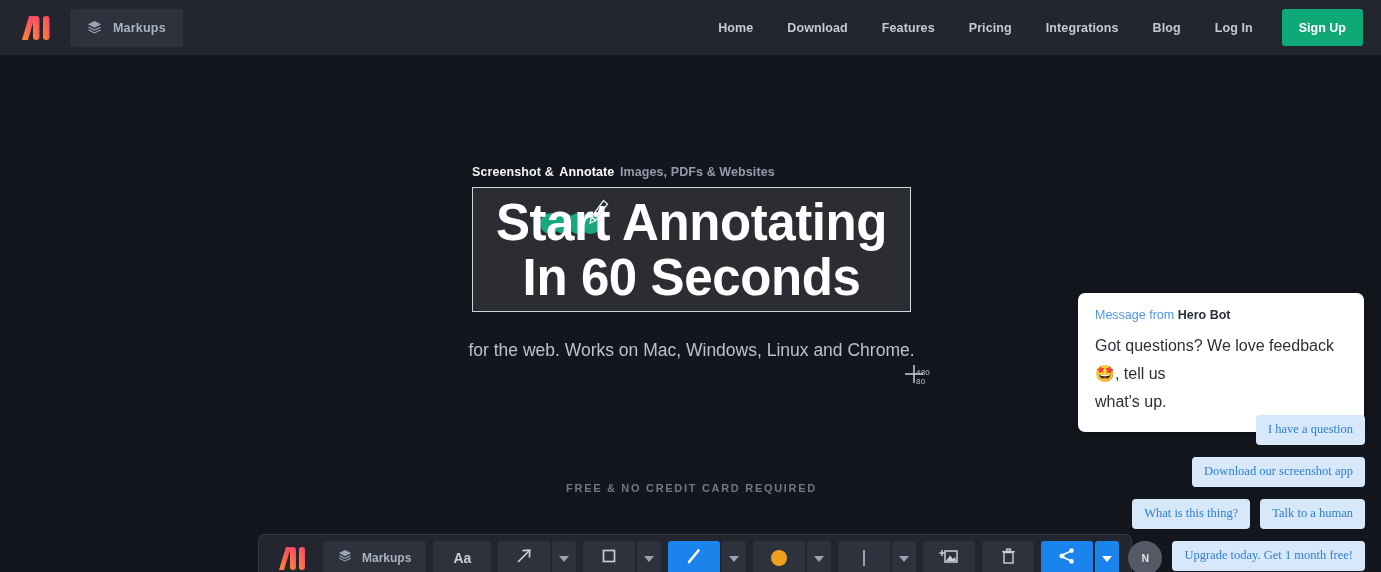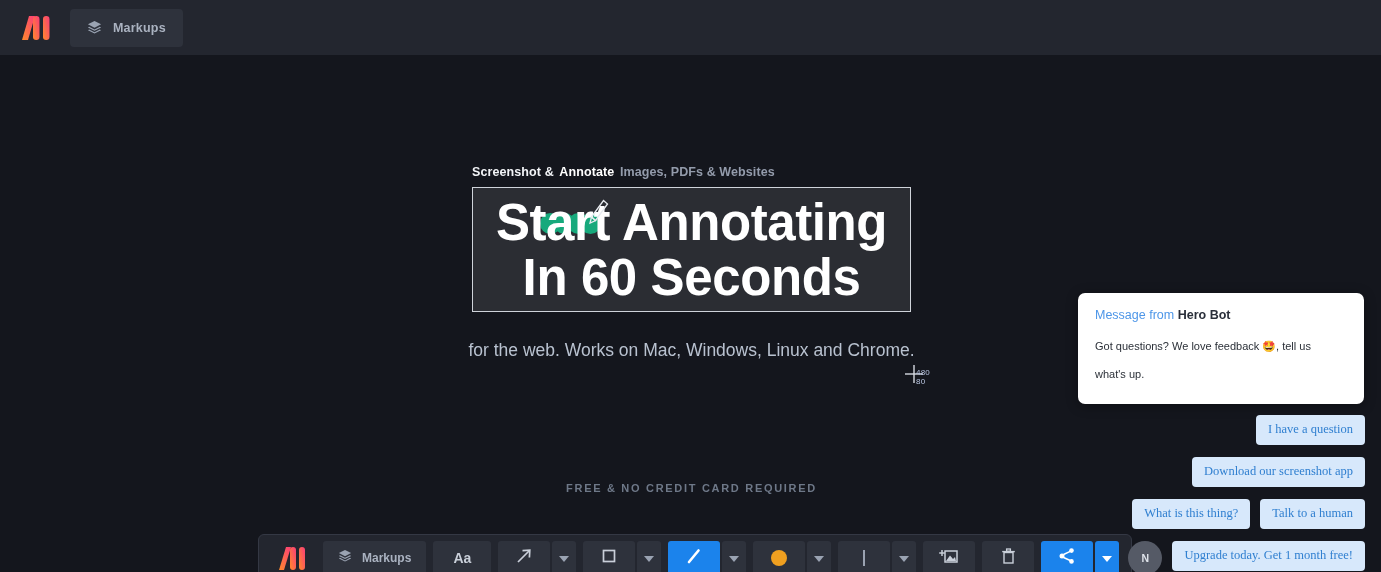--- a/index.html
+++ b/index.html
@@ -222,21 +222,21 @@
   }
   .chat-from {
     font-size: 12.5px;
     margin-bottom: 10px;
     white-space: nowrap;
   }
   .chat-from .mf { color: #4d96e8; }
   .chat-from .bn { color: #2a2f3a; font-weight: bold; }
   .chat-body {
     color: #2b3038;
-    font-size: 11px;
+    font-size: 16px;
     line-height: 28px;
   }
 
   .replies {
     position: absolute;
     left: 1020px; top: 415px;
     width: 345px;
     display: flex;
     flex-direction: column;
     align-items: flex-end;
@@ -335,20 +335,30 @@
           <path d="M8 1 L15 4.6 L8 8.2 L1 4.6 Z"></path>
           <path d="M8 10.1 L2.3 7.2 L1 7.9 L8 11.5 L15 7.9 L13.7 7.2 Z"></path>
           <path d="M8 13 L2.3 10.1 L1 10.8 L8 14.4 L15 10.8 L13.7 10.1 Z"></path>
         </svg>
       </span>
       <span class="lbl">Markups</span>
     </div>
 
     <div class="nav-spacer"></div>
 
+    <div class="navlinks">
+      <div class="navlink">Home</div>
+      <div class="navlink">Download</div>
+      <div class="navlink">Features</div>
+      <div class="navlink">Pricing</div>
+      <div class="navlink">Integrations</div>
+      <div class="navlink">Blog</div>
+      <div class="navlink">Log In</div>
+      <div class="signup-btn">Sign Up</div>
+    </div>
   </div>
 
   <div class="hero">
 
     <div class="eyebrow">
       <span class="w-white">Screenshot &amp;</span>
       <span class="hl">Annotate</span>
       <span class="w-grey">Images, PDFs &amp; Websites</span>
     </div>
 

